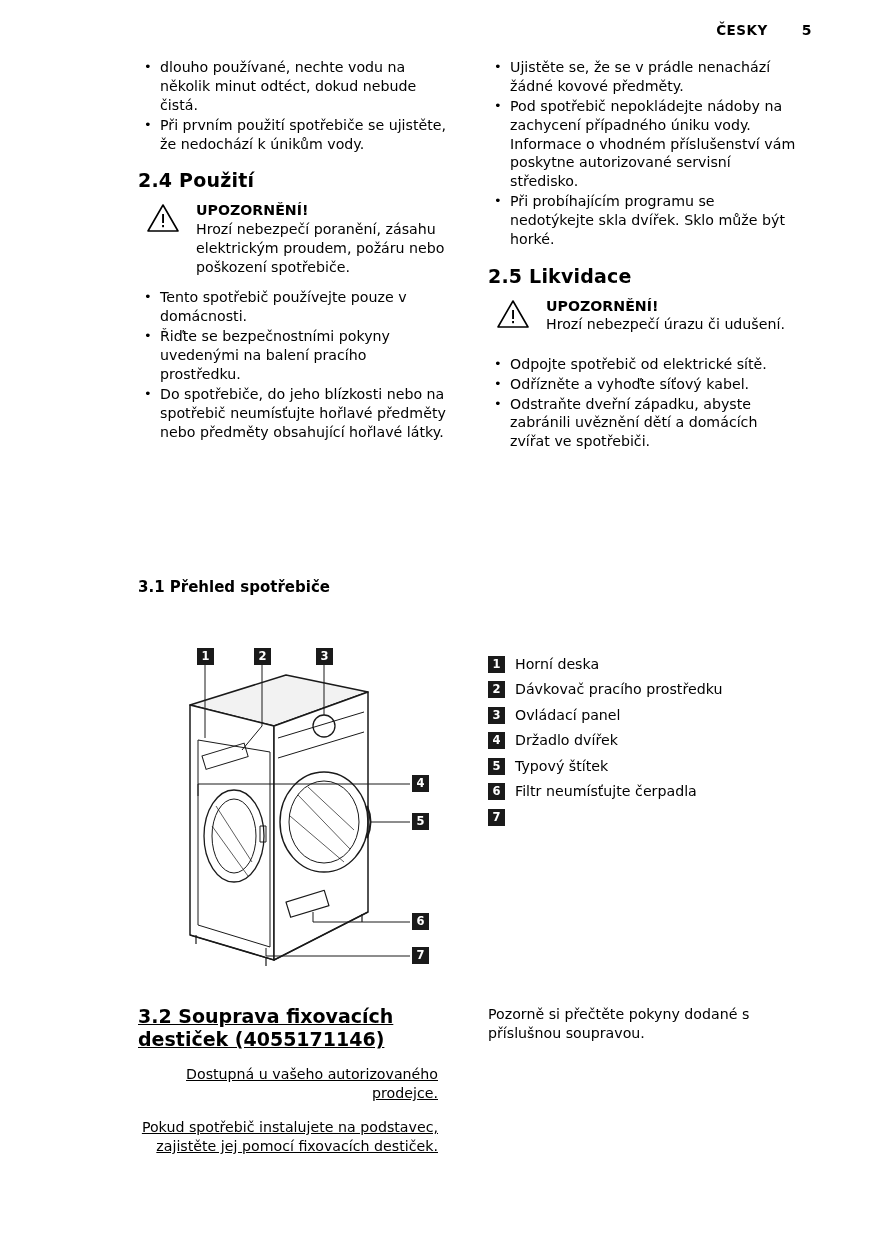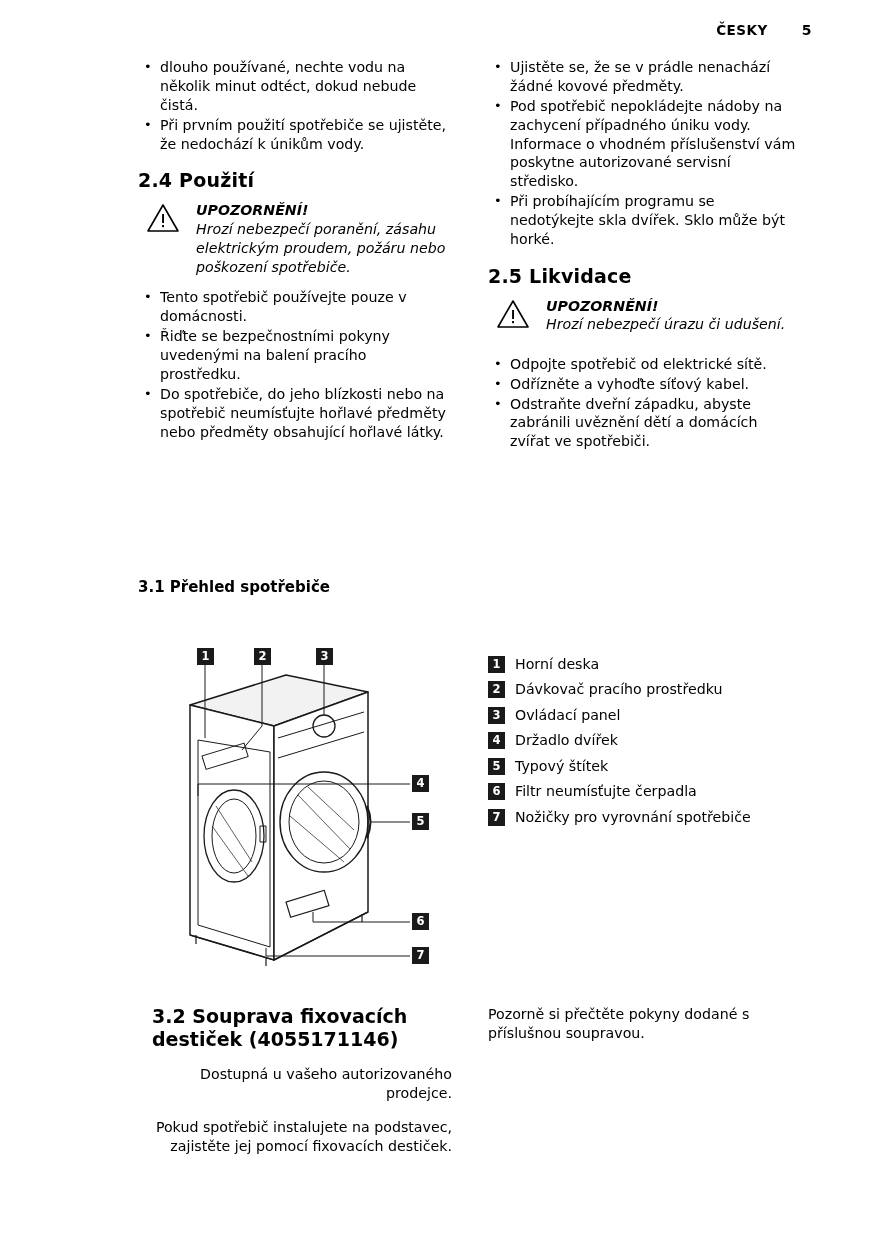--- a/index.html
+++ b/index.html
@@ -58,21 +58,20 @@
     margin: 16px 0 10px 0;
     letter-spacing: 0.2px;
   }
 
   
   .warn {
     position: relative;
     padding-left: 58px;
     margin: 4px 0 12px 0;
     min-height: 46px;
-    font-style: italic;
   }
   .warn .tri {
     position: absolute;
     left: 8px; top: 2px;
     width: 34px; height: 30px;
   }
   .warn .wtitle {
     font-weight: bold;
     font-size: 14.2px;
     line-height: 1.3;
@@ -141,23 +140,24 @@
     font-weight: bold;
     line-height: 17px;
     text-align: center;
     margin-top: 1px;
   }
   .legend .ltext { font-size: 14.2px; line-height: 1.3; }
 
   
   .sec32 {
     position: absolute;
-    left: 152px;
+    left: 138px;
     top: 1005px;
     width: 300px;
+    text-decoration: underline;
   }
   .sec32 h3 {
     font-size: 19px;
     font-weight: bold;
     margin: 0 0 14px 0;
     line-height: 1.22;
   }
   .sec32 p { margin-bottom: 15px; text-align: right; }
 
   .bottom-right {
@@ -316,21 +316,20 @@
     <div class="lrow">
       <span class="lnum">5</span>
       <span class="ltext">Typový štítek</span>
     </div>
     <div class="lrow">
       <span class="lnum">6</span>
       <span class="ltext">Filtr neumísťujte čerpadla</span>
     </div>
     <div class="lrow">
       <span class="lnum">7</span>
-      <span class="ltext">Nožičky pro vyrovnání spotřebiče</span>
     </div>
   </div>
 
   <div class="sec32">
     <h3>3.2 Souprava fixovacích destiček (4055171146)</h3>
     <p>Dostupná u vašeho autorizovaného prodejce.</p>
     <p>Pokud spotřebič instalujete na podstavec, zajistěte jej pomocí fixovacích destiček.</p>
   </div>
 
   <div class="bottom-right">

